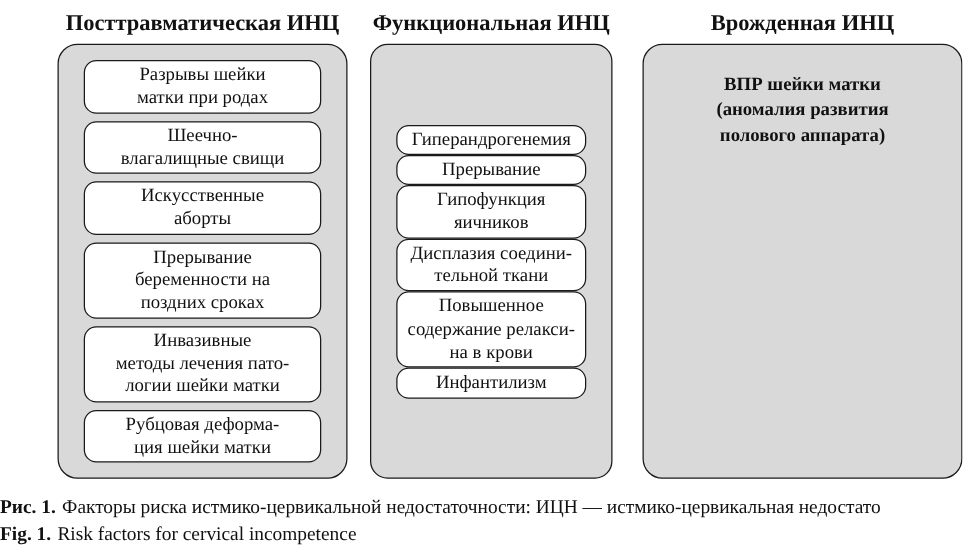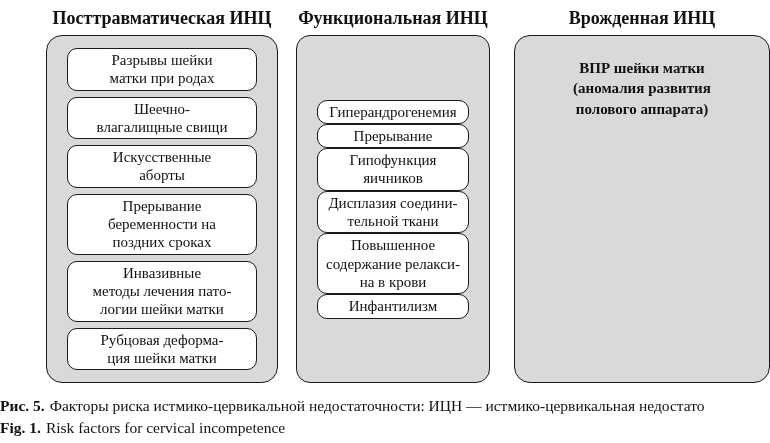--- a/index.html
+++ b/index.html
@@ -128,20 +128,20 @@
         <div class="plain-text">ВПР шейки матки
 (аномалия развития
 полового аппарата)</div>
       </div>
     </div>
 
   </div>
 
   <div class="caption">
     <div class="caption-line">
-      <span class="caption-label">Рис. 5.</span><span>Факторы риска истмико-цервикальной недостаточности: ИЦН — истмико-цервикальная недостато</span>
+      <span class="caption-label">Рис. 1.</span><span>Факторы риска истмико-цервикальной недостаточности: ИЦН — истмико-цервикальная недостато</span>
     </div>
     <div class="caption-line">
       <span class="caption-label">Fig. 1.</span><span>Risk factors for cervical incompetence</span>
     </div>
   </div>
 
 </div>
 
 </body></html>

